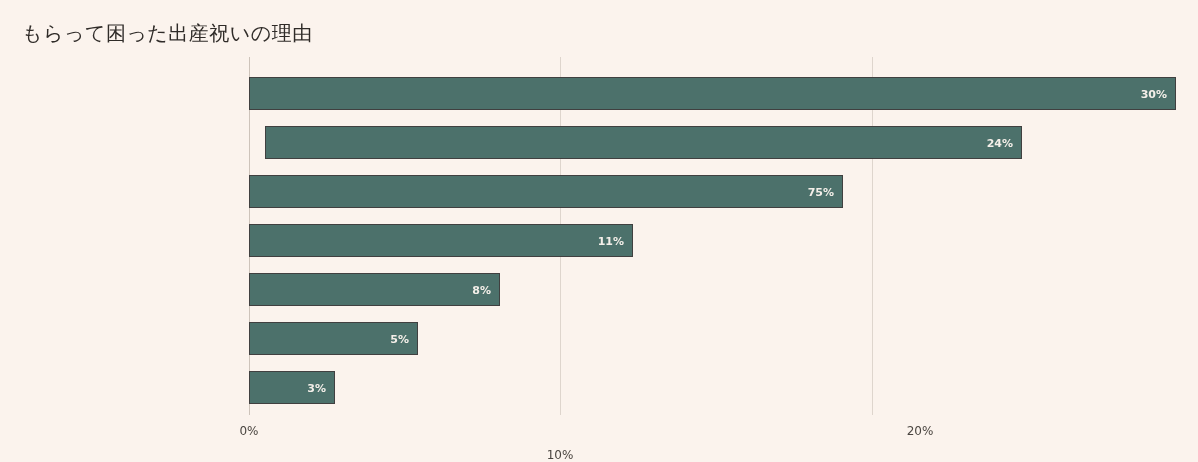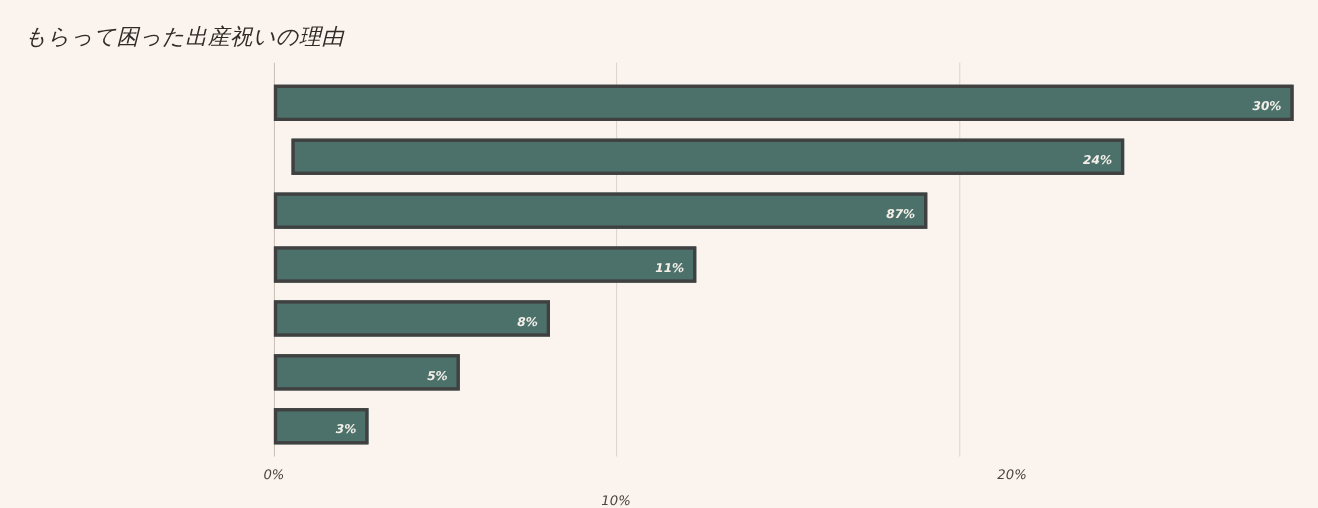--- a/index.html
+++ b/index.html
@@ -11,21 +11,20 @@
     height: 462px;
     background: #fbf3ed;
     font-family: "DejaVu Sans", "Liberation Sans", sans-serif;
     color: #3a3633;
     overflow: hidden;
   }
   .page {
     position: relative;
     width: 1198px;
     height: 462px;
-    font-style: italic;
   }
   .chart-title {
     position: absolute;
     left: 22px;
     top: 20px;
     font-size: 20px;
     line-height: 26px;
     color: #2f2b28;
     letter-spacing: 0.5px;
     white-space: nowrap;
@@ -63,21 +62,21 @@
   .row {
     position: absolute;
     left: 0;
     height: 33px;
   }
   .bar {
     position: absolute;
     left: 249px;
     height: 33px;
     background: #4c716b;
-    border: 3px solid #404040;
+    border: 1px solid #404040;
     box-sizing: border-box;
   }
   .bar-value {
     position: absolute;
     right: 8px;
     top: 0;
     height: 33px;
     line-height: 33px;
     font-size: 11px;
     font-weight: bold;
@@ -111,21 +110,21 @@
     <div class="row" style="top:126px;">
 
       <div class="bar" style="width:757px;margin-left:16px;">
         <span class="bar-value">24%</span>
       </div>
     </div>
 
     <div class="row" style="top:175px;">
 
       <div class="bar" style="width:594px;">
-        <span class="bar-value">87%</span>
+        <span class="bar-value">75%</span>
       </div>
     </div>
 
     <div class="row" style="top:224px;">
 
       <div class="bar" style="width:384px;">
         <span class="bar-value">11%</span>
       </div>
     </div>
 

